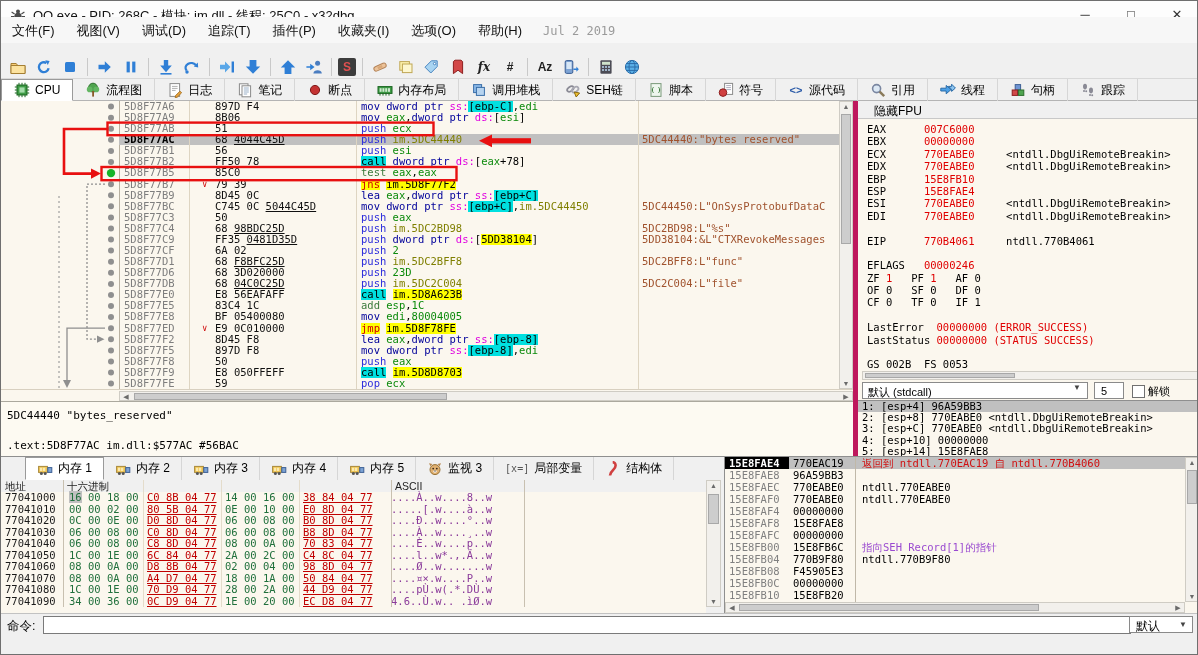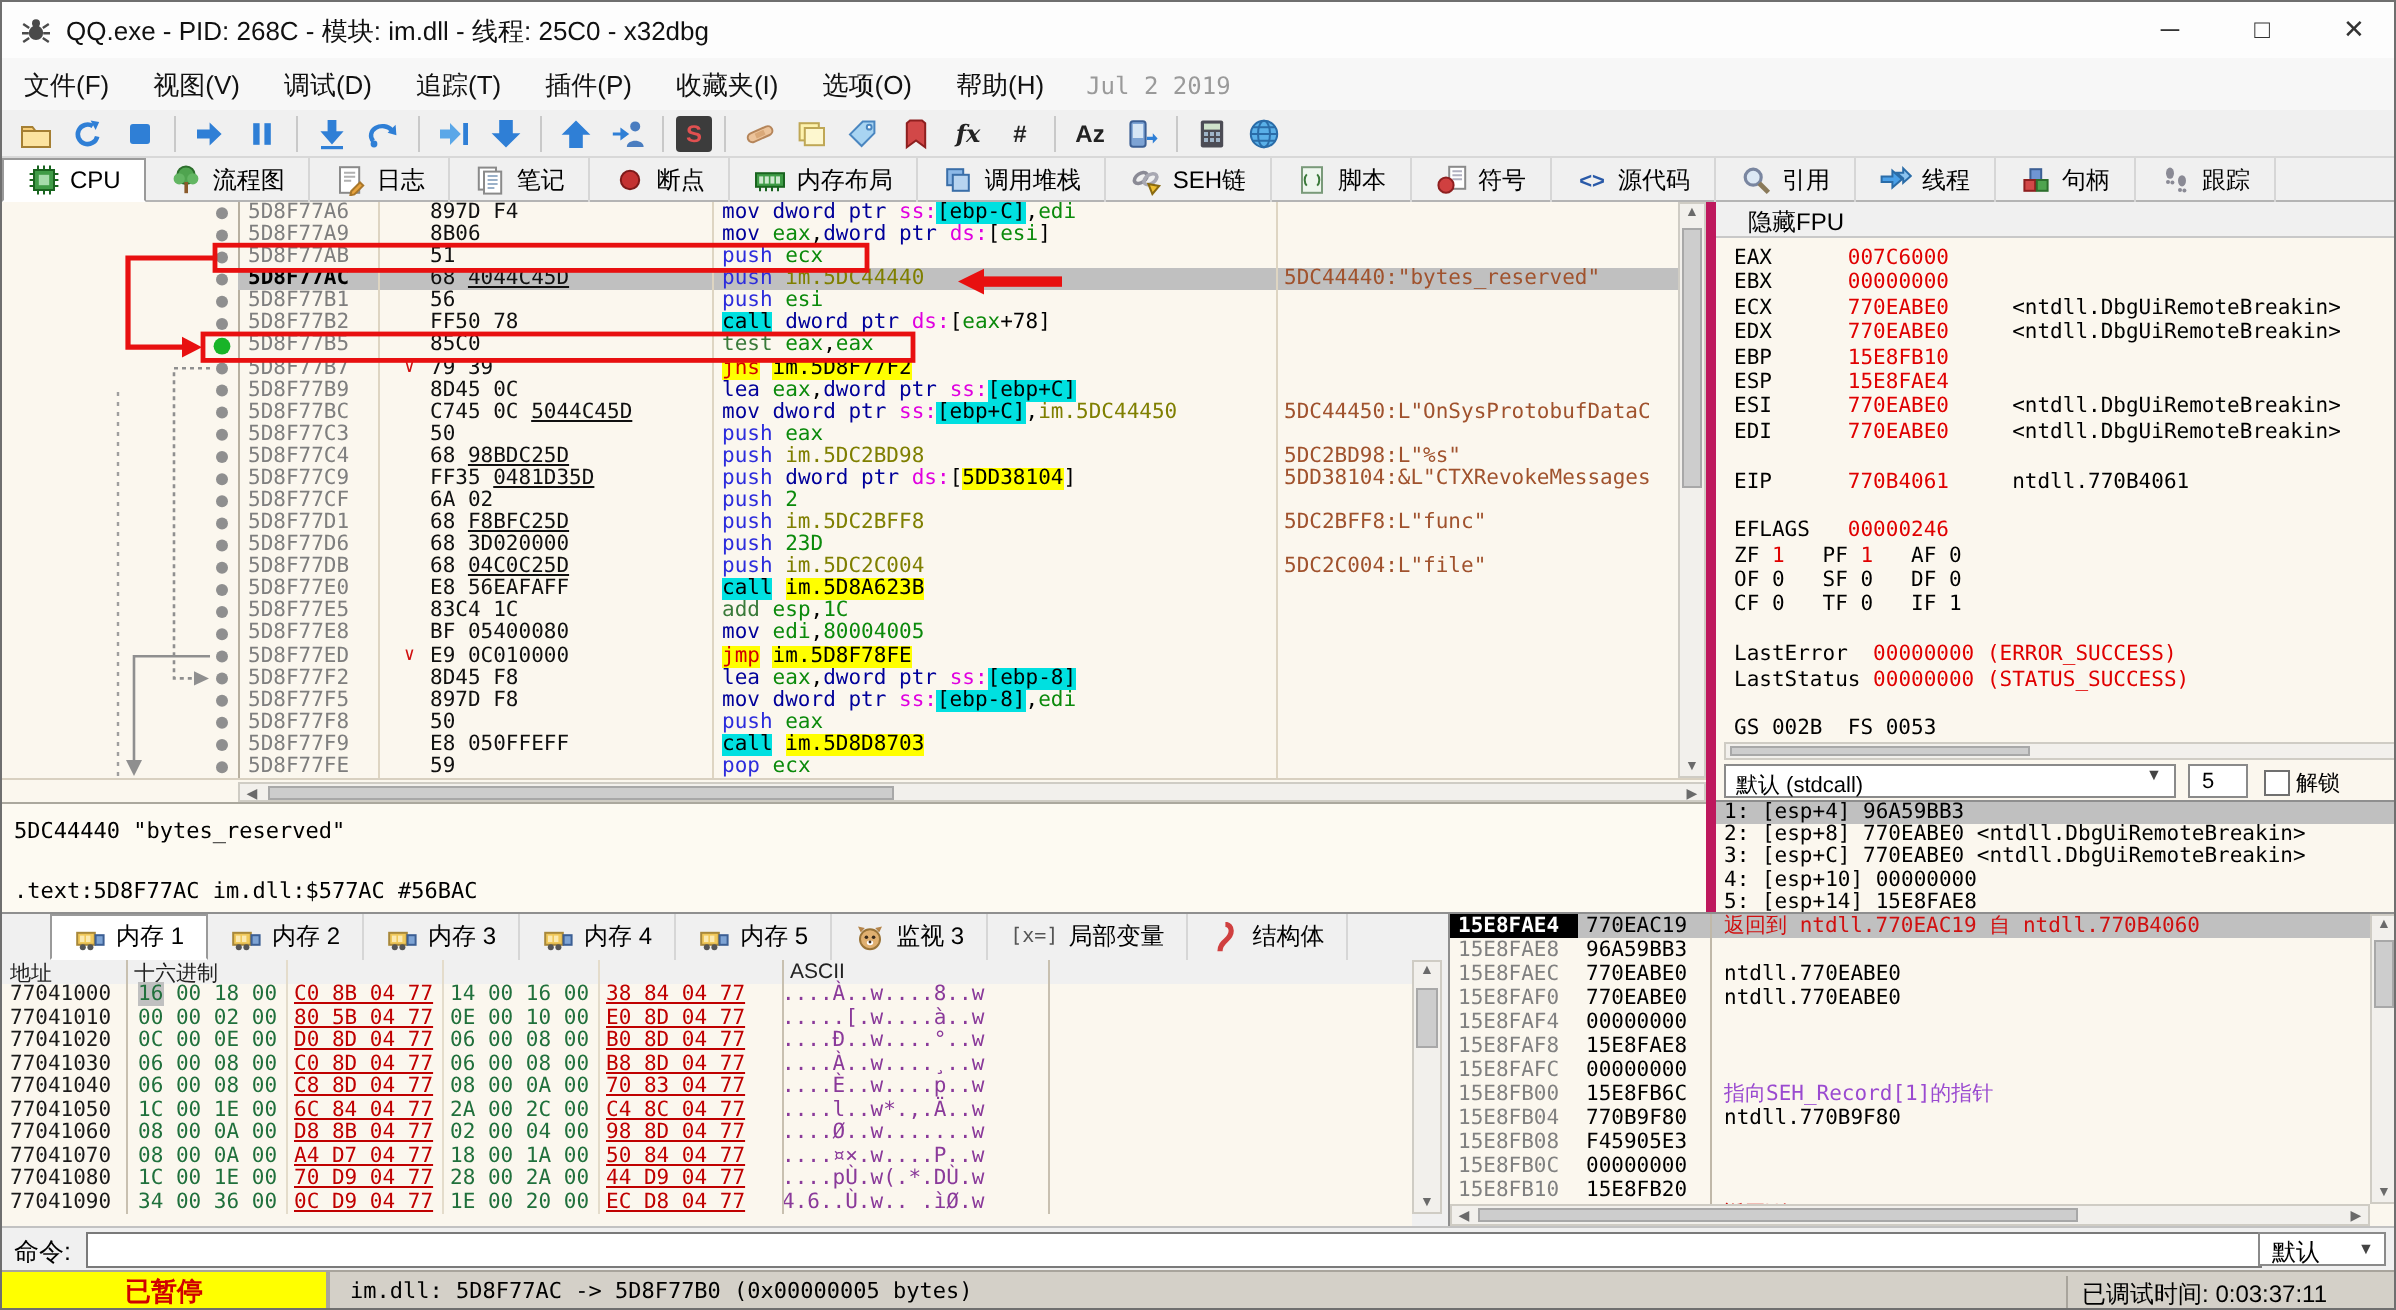--- a/index.html
+++ b/index.html
@@ -3,21 +3,21 @@
 <meta charset="utf-8">
 <style>
   html,body{margin:0;padding:0;background:#888;}
   #win{position:relative;width:1198px;height:655px;background:#f0f0f0;
        font-family:"Liberation Sans",sans-serif;overflow:hidden;border:1px solid #6f6f6f;box-sizing:border-box;}
   .abs{position:absolute;}
   
   #titlebar{left:0;top:0;width:1198px;height:28px;background:#fdfdfd;}
   #titletext{left:32px;top:6px;font-size:13px;color:#111;}
   .winbtn{top:0;width:44px;height:28px;text-align:center;line-height:28px;font-size:13px;color:#333;cursor:default;}
-  #menubar{left:0;top:28px;width:1198px;height:26px;background:#f7f7f7;}
+  #menubar{left:0;top:16px;width:1198px;height:26px;background:#f7f7f7;}
   .mitem{display:inline-block;padding:5px 11px 0 11px;font-size:13px;color:#111;}
   #menudate{display:inline-block;padding:6px 4px 0 10px;font-size:12px;color:#9a9a9a;font-family:"DejaVu Sans Mono",monospace;}
   #toolbar{left:0;top:54px;width:1198px;height:24px;background:#f0f0f0;border-bottom:1px solid #d8d8d8;display:flex;align-items:center;padding-left:4px;box-sizing:border-box;}
   .tbi{width:22px;height:20px;margin:0 2px;display:inline-flex;align-items:center;justify-content:center;}
   .tbt{font-size:12px;font-weight:bold;color:#222;}
   .s-settings-s{background:#3c3c3c;color:#e05050;width:18px;height:18px;line-height:18px;text-align:center;border-radius:2px;}
   .s-functions-fx{font-style:italic;font-family:"DejaVu Serif",serif;}
   .tsep{width:1px;height:18px;background:#c9c9c9;margin:0 4px;}
   #tabbar{left:0;top:78px;width:1198px;height:22px;background:#f0f0f0;border-bottom:1px solid #b4b4b4;display:flex;box-sizing:border-box;}
   .tab{display:inline-flex;align-items:center;height:22px;padding:0 12px;border-right:1px solid #d6d6d6;font-size:12px;color:#000;gap:5px;box-sizing:border-box;}
@@ -713,20 +713,14 @@
     </div>
   </div>
 
   <div id="cmdbar" class="abs">
     <span id="cmdlabel" class="abs">命令:</span>
     <input id="cmdinput" value="" style="">
     <div id="cmdcombo"><span>默认</span></div>
     <span id="cmdcomboarrow" class="abs">▼</span>
   </div>
 
-  <div id="statusbar" class="abs">
-    <div id="statebadge">已暂停</div>
-    <div id="statusmsg">im.dll: 5D8F77AC -&gt; 5D8F77B0 (0x00000005 bytes)</div>
-    <div id="statussep"></div>
-    <div id="statustime"><span>已调试时间:</span> <span>0:03:37:11</span></div>
-  </div>
 
 </div>
 
 </body></html>

